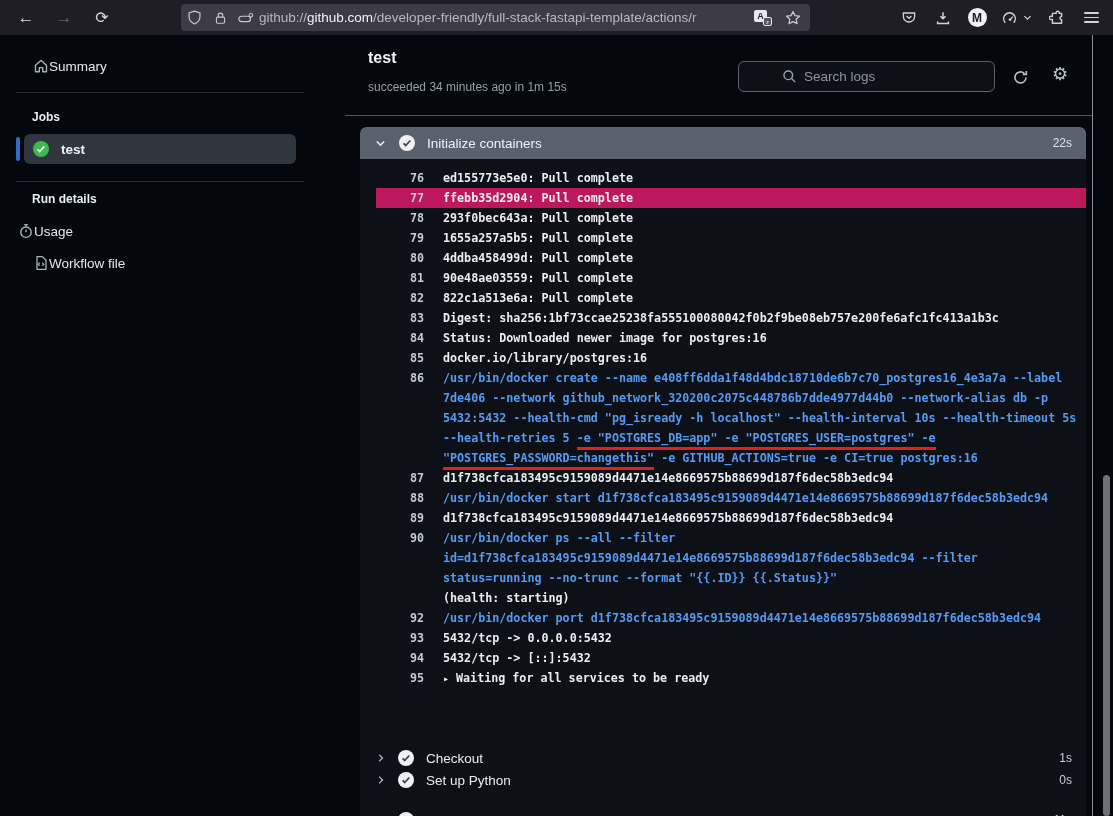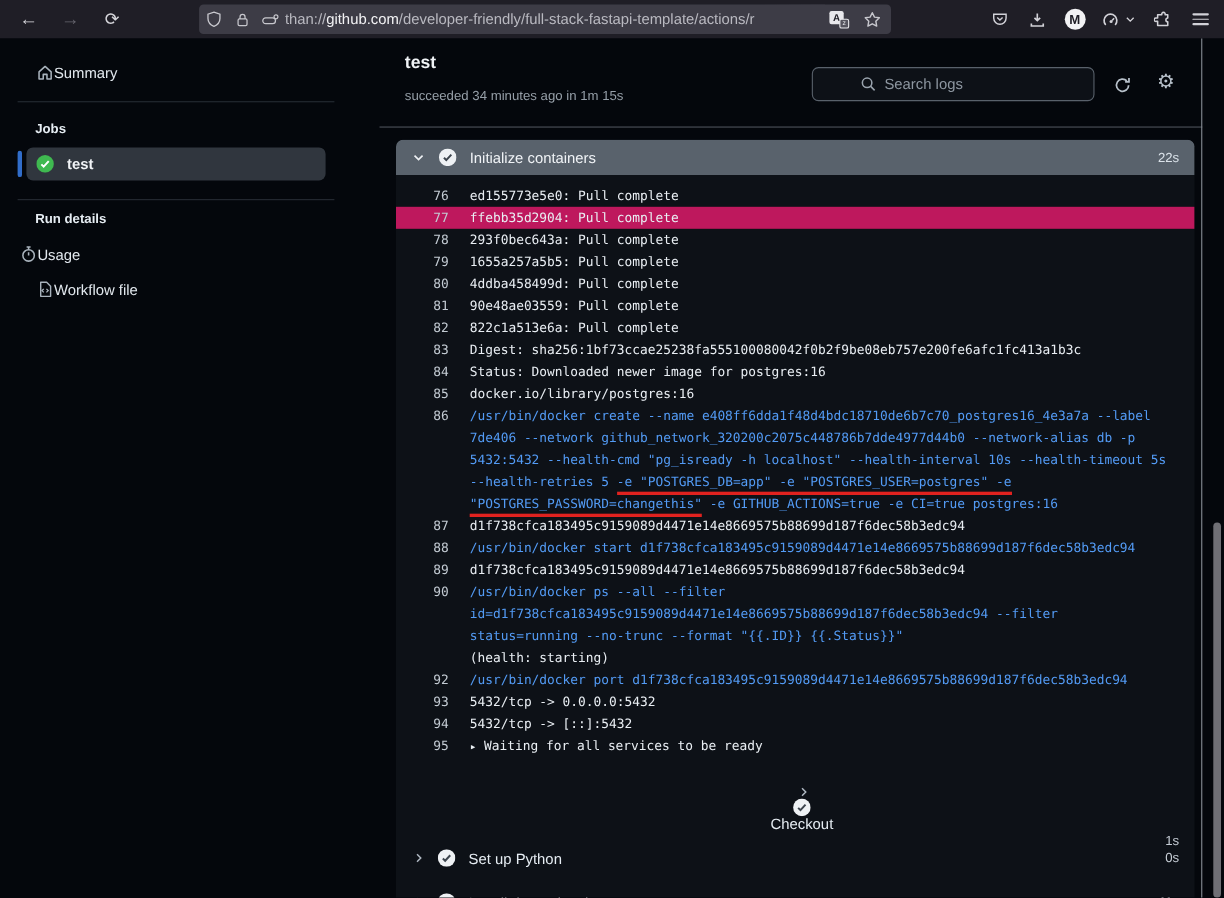--- a/index.html
+++ b/index.html
@@ -68,21 +68,21 @@
   
   .log-panel { position:absolute; left:15px; top:92px; width:726px; height:689px; background:#0d1117;
     border-radius:6px 6px 0 0; overflow:hidden; }
   .step-header { position:absolute; left:0; top:0; width:726px; height:32px; background:#59626c;
     border-radius:6px 6px 0 0; display:flex; align-items:center; }
   .step-header .chev { margin-left:14px; display:flex; }
   .step-header .scheck { margin-left:12px; display:flex; }
   .step-header .slabel { margin-left:12px; color:#f0f3f6; font-size:13.5px; }
   .step-header .sdur { margin-left:auto; margin-right:14px; color:#dbe2e9; font-size:12px; }
 
-  .log-list { position:absolute; left:0; top:41px; width:726px; }
+  .log-list { position:absolute; left:16px; top:41px; width:726px;font-weight:bold; }
   .log-line { height:20px; line-height:20px; white-space:pre; font-family:"DejaVu Sans Mono", monospace;
     font-size:11.7px; color:#e9eef3; }
   .log-line.hl { background:#be185d; }
   .log-line.cmd .ln-text { color:#539bf5; }
   .ln-num { display:inline-block; width:48px; text-align:right; color:#c3cbd3; }
   .ln-text { margin-left:19px; }
   .group-arrow { color:#e9eef3; font-size:10px; margin-right:7px; }
   .u { border-bottom:3px solid #e0221f; padding-bottom:2px; }
 
   .step-row { position:absolute; left:0; width:726px; height:32px; display:flex; align-items:center; }
@@ -116,21 +116,21 @@
           <rect x="3" y="7" width="10" height="7.5" rx="1.5" fill="none" stroke="currentColor" stroke-width="1.4"></rect>
           <path d="M5.2 7V4.8a2.8 2.8 0 0 1 5.6 0V7" fill="none" stroke="currentColor" stroke-width="1.4"></path>
         </svg>
     </span>
     <span class="uicon">
       <svg width="16" height="12" viewBox="0 0 18 12">
           <rect x="1" y="4" width="13" height="6" rx="3" fill="none" stroke="currentColor" stroke-width="1.3"></rect>
           <circle cx="14.5" cy="3" r="2" fill="none" stroke="currentColor" stroke-width="1.2"></circle>
         </svg>
     </span>
-    <span class="url-text"><span>than://</span><b>github.com</b><span>/developer-friendly/full-stack-fastapi-template/actions/r</span></span>
+    <span class="url-text"><span>github://</span><b>github.com</b><span>/developer-friendly/full-stack-fastapi-template/actions/r</span></span>
     <span class="url-fade"></span>
     <span class="translate-box">
       <span class="big">A</span>
       <span class="small">z</span>
     </span>
     <span class="uicon" style="margin-right:4px;">
       <svg width="16" height="16" viewBox="0 0 16 16">
           <path d="M8 1.6l2 4 4.4.6-3.2 3.1.8 4.4L8 11.6l-4 2.1.8-4.4L1.6 6.2 6 5.6z" fill="none" stroke="currentColor" stroke-width="1.3" stroke-linejoin="round"></path>
         </svg>
     </span>
@@ -286,21 +286,21 @@
           <div class="log-line cmd"><span class="ln-num"></span><span class="ln-text"><span>id=d1f738cfca183495c9159089d4471e14e8669575b88699d187f6dec58b3edc94 --filter</span></span></div>
           <div class="log-line cmd"><span class="ln-num"></span><span class="ln-text"><span>status=running --no-trunc --format "{{.ID}} {{.Status}}"</span></span></div>
           <div class="log-line"><span class="ln-num"></span><span class="ln-text"><span>(health: starting)</span></span></div>
           <div class="log-line cmd"><span class="ln-num">92</span><span class="ln-text"><span>/usr/bin/docker port d1f738cfca183495c9159089d4471e14e8669575b88699d187f6dec58b3edc94</span></span></div>
           <div class="log-line"><span class="ln-num">93</span><span class="ln-text"><span>5432/tcp -&gt; 0.0.0.0:5432</span></span></div>
           <div class="log-line"><span class="ln-num">94</span><span class="ln-text"><span>5432/tcp -&gt; [::]:5432</span></span></div>
           <div class="log-line"><span class="ln-num">95</span><span class="ln-text"><span class="group-arrow">▸</span><span>Waiting for all services to be ready</span></span></div>
         </div>
 
       <div>
-          <div class="step-row" style="top: 587px; flex-direction: column;">
+          <div class="step-row" style="top: 615px;">
             <span class="chev">
               <svg width="12" height="12" viewBox="0 0 16 16">
                 <path d="M5.5 3.5 10 8l-4.5 4.5" fill="none" stroke="#adb6c0" stroke-width="1.8"></path>
               </svg>
             </span>
             <span class="scheck">
               <svg width="16" height="16" viewBox="0 0 16 16">
                 <circle cx="8" cy="8" r="8" fill="#eef1f4"></circle>
                 <path d="M4.6 8.4l2.1 2.1 4.6-5" fill="none" stroke="#3d454e" stroke-width="1.8"></path>
               </svg>

